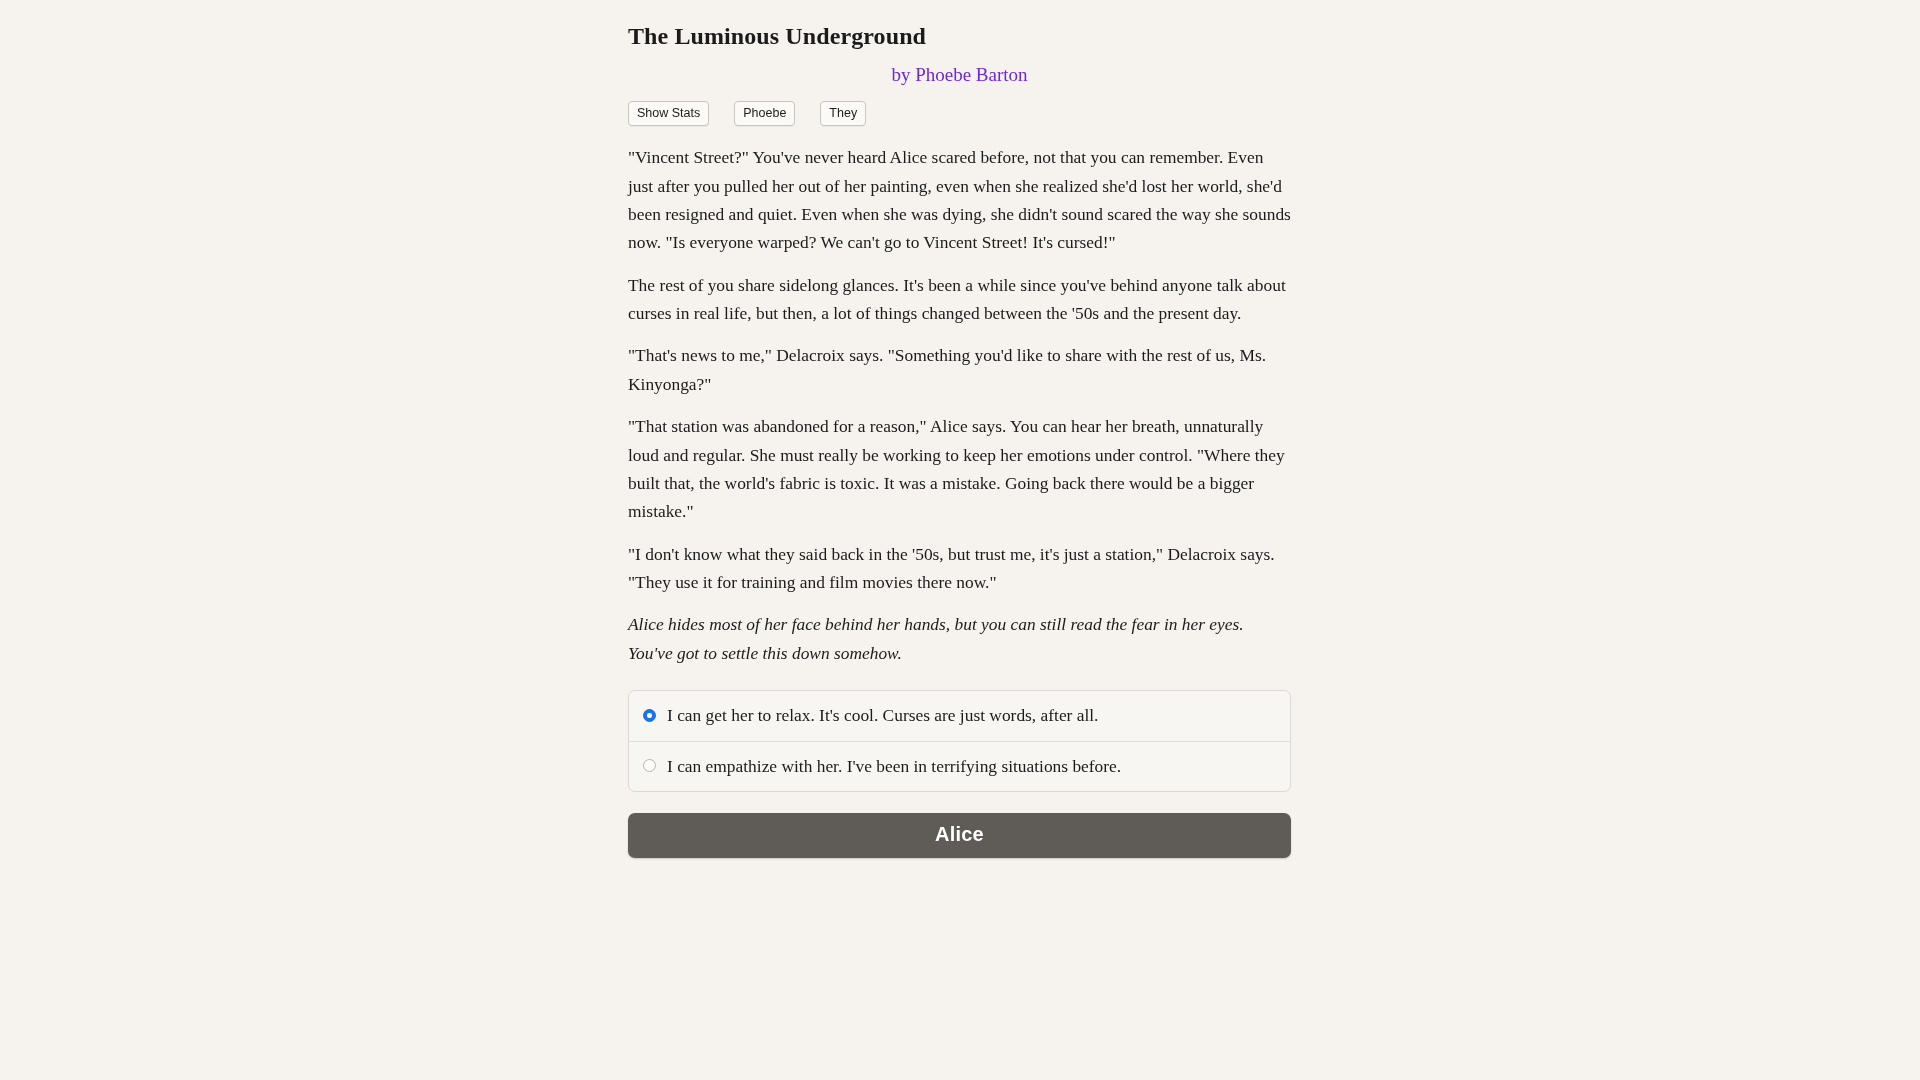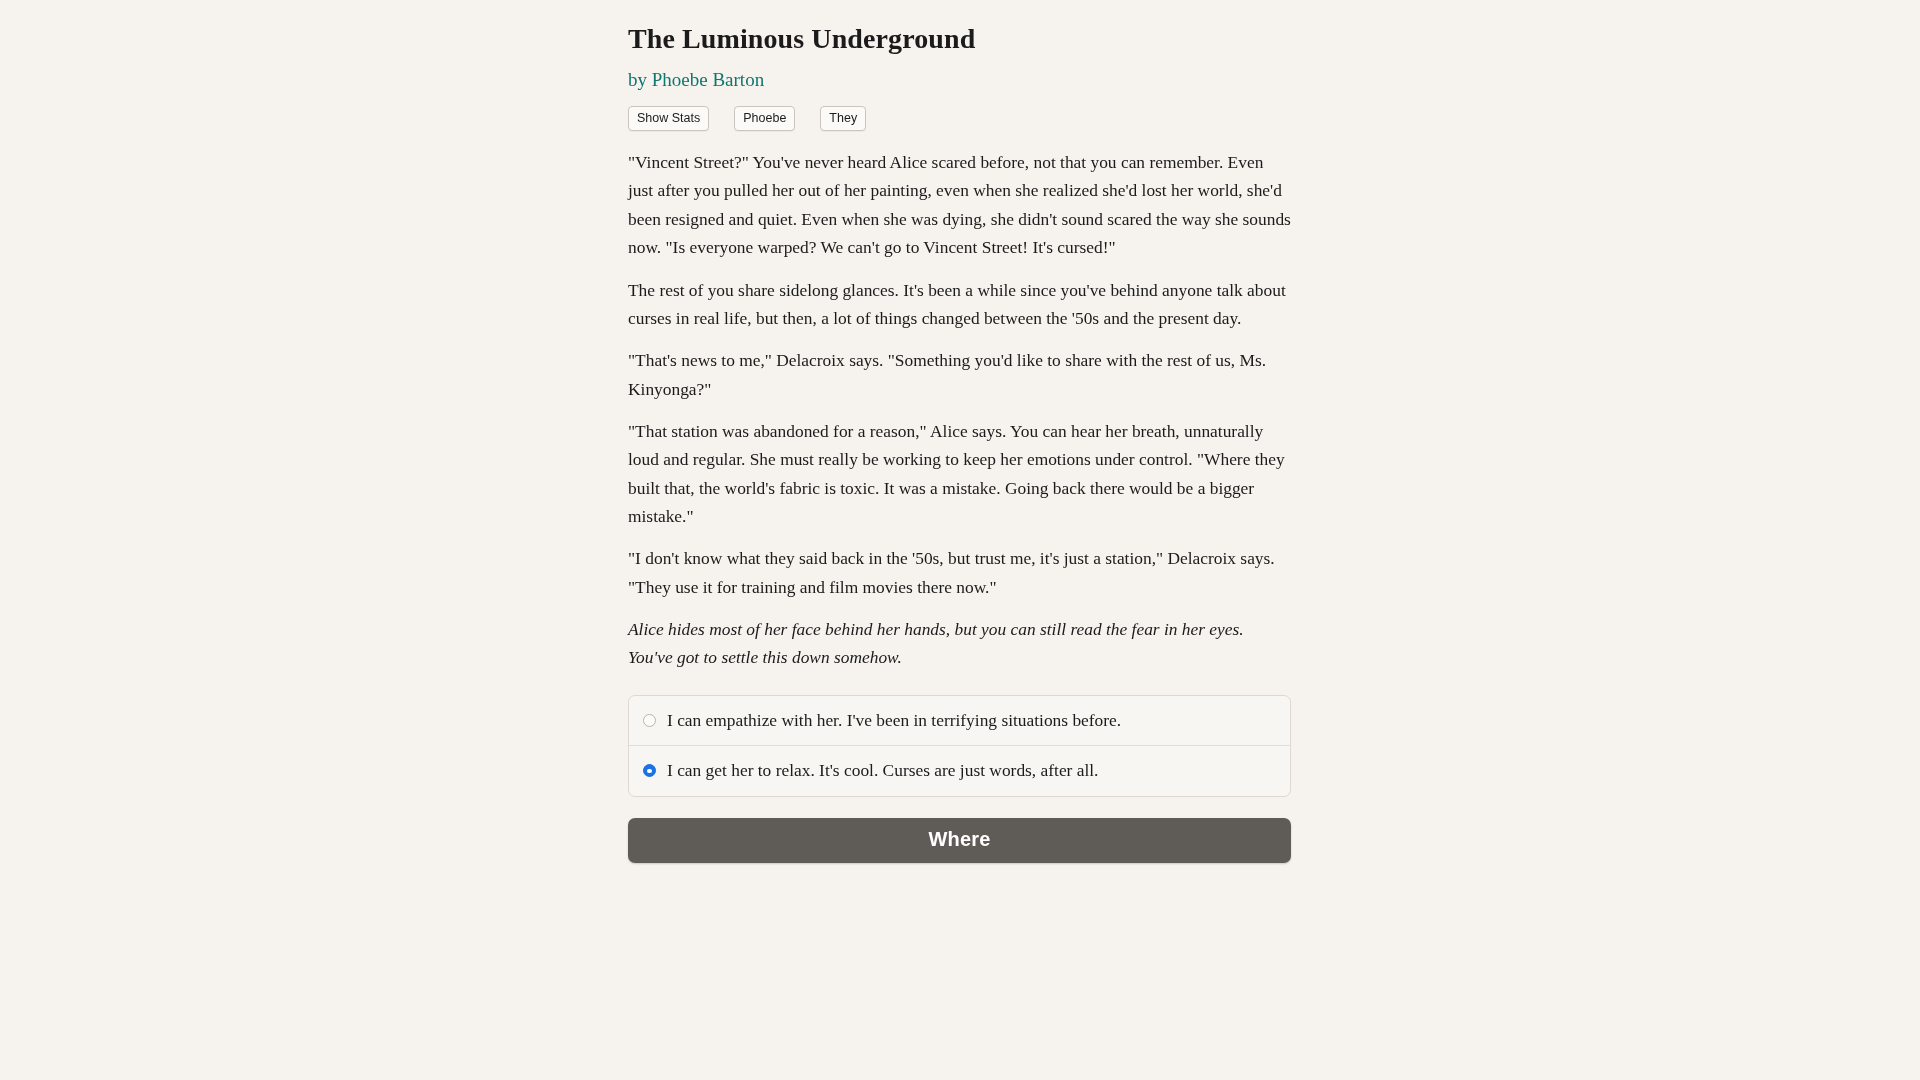--- a/index.html
+++ b/index.html
@@ -27,36 +27,37 @@
   #content {
     position: absolute;
     left: 628px;
     top: 0;
     width: 663px;
   }
 
   
   .game-title {
     font-family: "Liberation Serif", "DejaVu Serif", serif;
-    font-size: 28px;
+    font-size: 24px;
     font-weight: 700;
     line-height: 1.2;
     color: #1b1b1b;
     margin: 0;
     padding: 22px 0 0 0;
     letter-spacing: 0.1px;
   }
 
   .game-byline {
     font-family: "Liberation Serif", "DejaVu Serif", serif;
     font-size: 19px;
     font-weight: 400;
-    color: #0f766e;
+    color: #6d28d9;
     margin: 0;
     padding: 13px 0 0 0;
+    text-align: center;
   }
 
   
   .toolbar {
     display: flex;
     flex-direction: row;
     gap: 25px;
     padding: 15px 0 0 0;
   }
   .tool-btn {
@@ -178,25 +179,25 @@
         <p>"Vincent Street?" You've never heard Alice scared before, not that you can remember. Even just after you pulled her out of her painting, even when she realized she'd lost her world, she'd been resigned and quiet. Even when she was dying, she didn't sound scared the way she sounds now. "Is everyone warped? We can't go to Vincent Street! It's cursed!"</p>
         <p>The rest of you share sidelong glances. It's been a while since you've behind anyone talk about curses in real life, but then, a lot of things changed between the '50s and the present day.</p>
         <p>"That's news to me," Delacroix says. "Something you'd like to share with the rest of us, Ms. Kinyonga?"</p>
         <p>"That station was abandoned for a reason," Alice says. You can hear her breath, unnaturally loud and regular. She must really be working to keep her emotions under control. "Where they built that, the world's fabric is toxic. It was a mistake. Going back there would be a bigger mistake."</p>
         <p>"I don't know what they said back in the '50s, but trust me, it's just a station," Delacroix says. "They use it for training and film movies there now."</p>
         <p>Alice hides most of her face behind her hands, but you can still read the fear in her eyes. You've got to settle this down somehow.</p>
       </div>
 
     <div class="choices" id="choices-list">
         <div class="choice">
+          <span class="radio selected"></span>
+          <span class="choice-label">I can get her to relax. It's cool. Curses are just words, after all.</span>
+        </div>
+        <div class="choice">
           <span class="radio"></span>
           <span class="choice-label">I can empathize with her. I've been in terrifying situations before.</span>
         </div>
-        <div class="choice">
-          <span class="radio selected"></span>
-          <span class="choice-label">I can get her to relax. It's cool. Curses are just words, after all.</span>
-        </div>
       </div>
 
-    <button class="next-btn">Where</button>
+    <button class="next-btn">Alice</button>
 
   </div>
 </div>
 
 </body></html>

